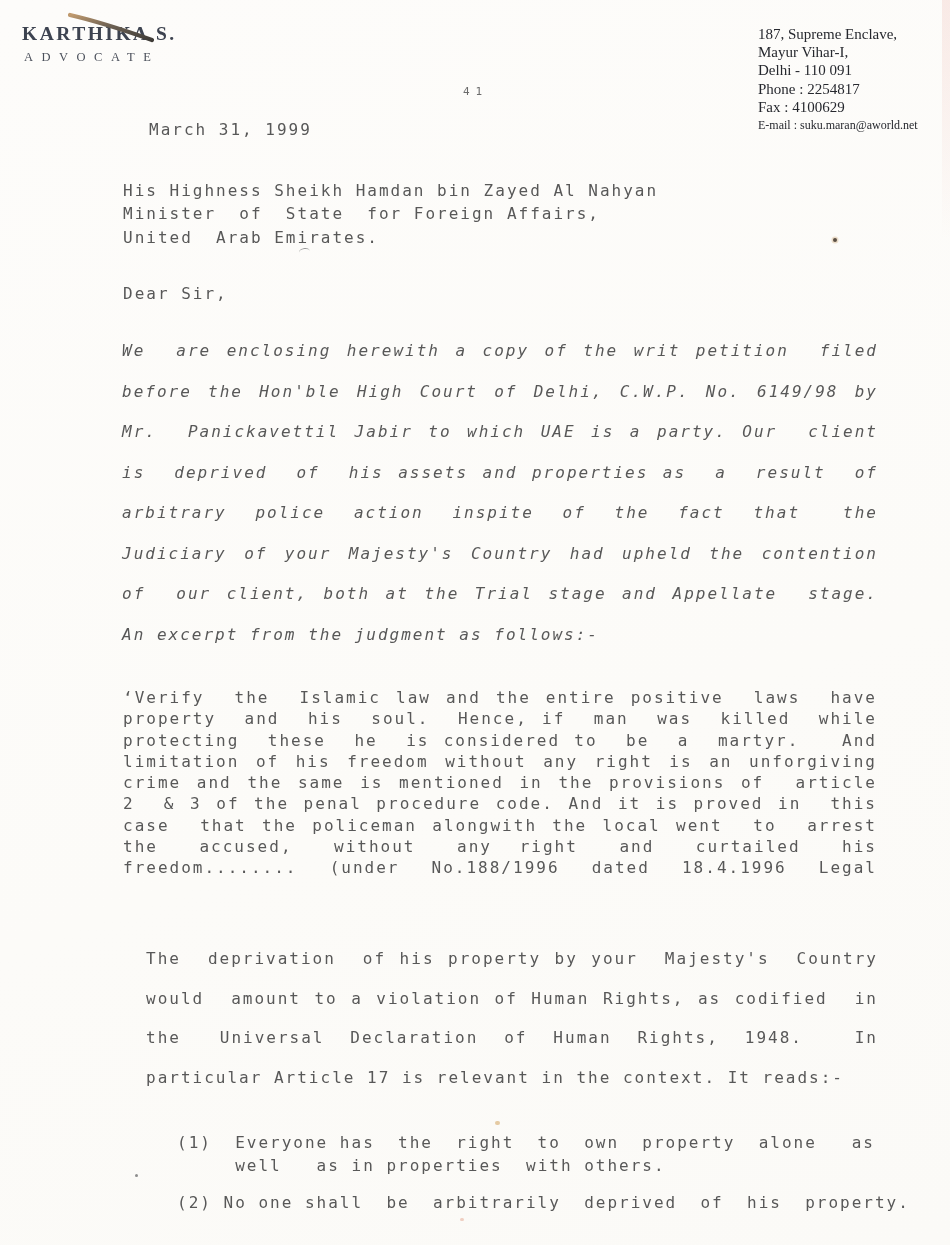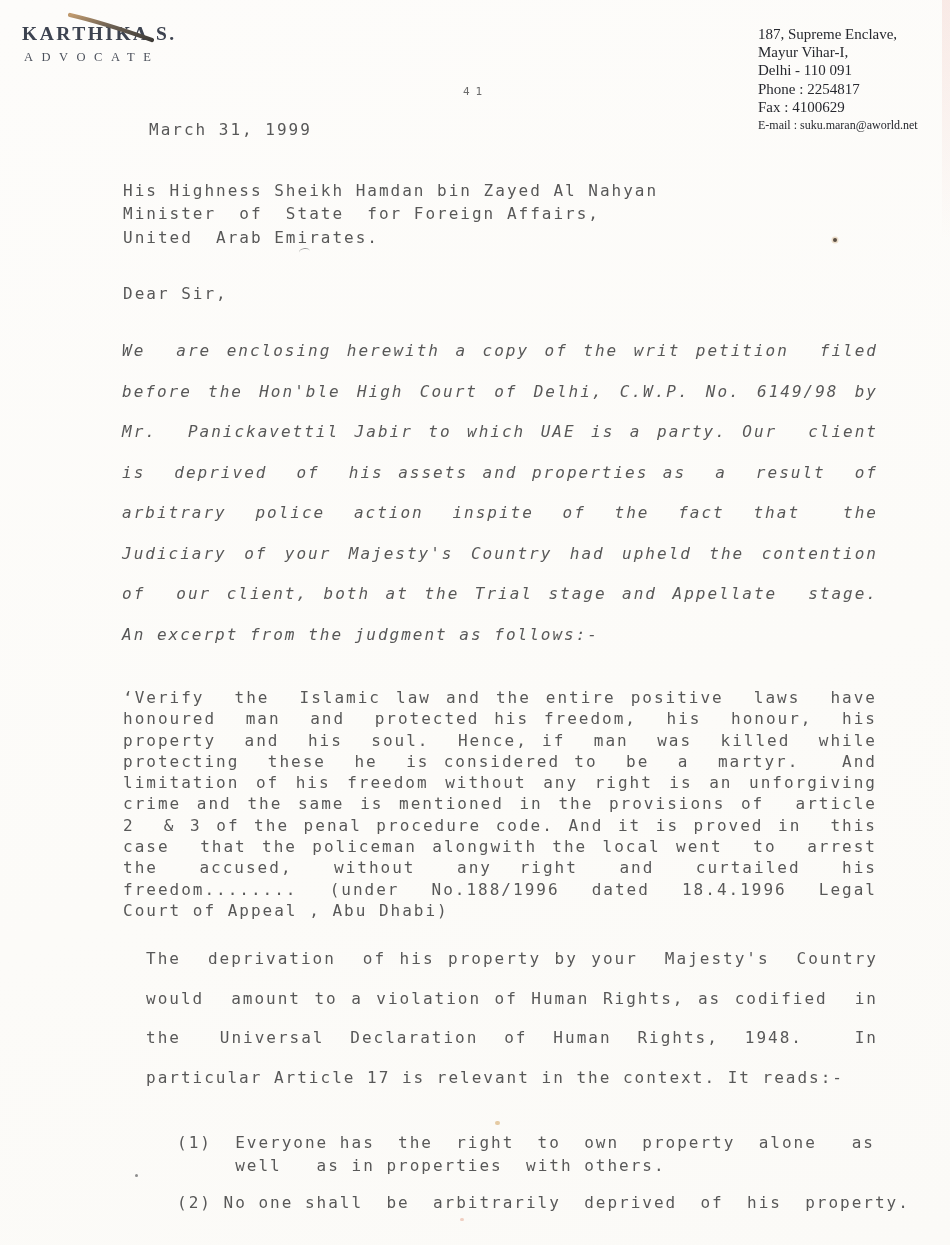--- a/index.html
+++ b/index.html
@@ -139,30 +139,28 @@
       <div class="ln j">before the Hon'ble High Court of Delhi, C.W.P. No. 6149/98 by</div>
       <div class="ln j">Mr.  Panickavettil Jabir to which UAE is a party. Our  client</div>
       <div class="ln j">is  deprived  of  his assets and properties as  a  result  of</div>
       <div class="ln j">arbitrary  police  action  inspite  of  the  fact  that   the</div>
       <div class="ln j">Judiciary of your Majesty's Country had upheld the contention</div>
       <div class="ln j">of  our client, both at the Trial stage and Appellate  stage.</div>
       <div class="ln">An excerpt from the judgment as follows:-</div>
     </div>
   <div class="type" id="quote">
       <div class="ln j">‘Verify  the  Islamic law and the entire positive  laws  have</div>
-      <div class="ln j">honoured  man  and  protected his freedom,  his  honour,  his</div>
       <div class="ln j">property  and  his  soul.  Hence, if  man  was  killed  while</div>
       <div class="ln j">protecting  these  he  is considered to  be  a  martyr.   And</div>
       <div class="ln j">limitation of his freedom without any right is an unforgiving</div>
       <div class="ln j">crime and the same is mentioned in the provisions of  article</div>
       <div class="ln j">2  &amp; 3 of the penal procedure code. And it is proved in  this</div>
       <div class="ln j">case  that the policeman alongwith the local went  to  arrest</div>
       <div class="ln j">the   accused,   without   any  right   and   curtailed   his</div>
       <div class="ln j">freedom........  (under  No.188/1996  dated  18.4.1996  Legal</div>
-      <div class="ln">Court of Appeal , Abu Dhabi)</div>
     </div>
   <div class="type" id="para2">
       <div class="ln j">The  deprivation  of his property by your  Majesty's  Country</div>
       <div class="ln j">would  amount to a violation of Human Rights, as codified  in</div>
       <div class="ln j">the   Universal  Declaration  of  Human  Rights,  1948.    In</div>
       <div class="ln">particular Article 17 is relevant in the context. It reads:-</div>
     </div>
 
   <div class="type list" id="list-item-1">
       <div class="ln">(1)  Everyone has  the  right  to  own  property  alone   as</div>

